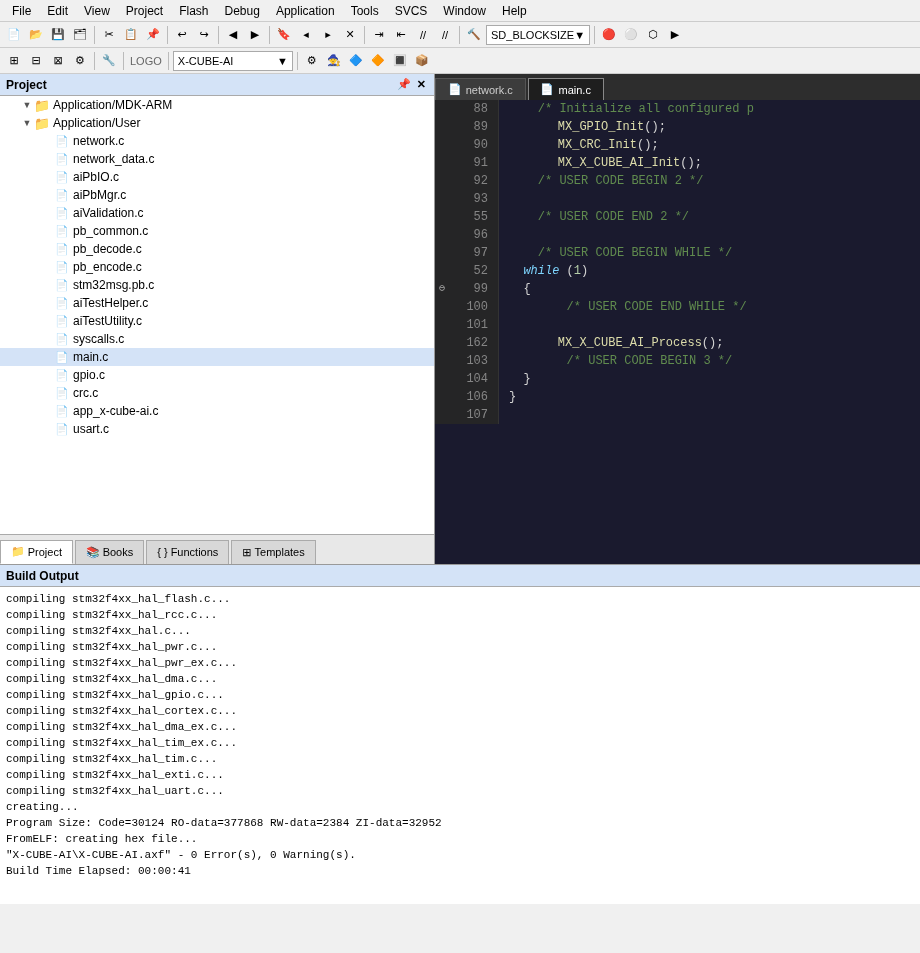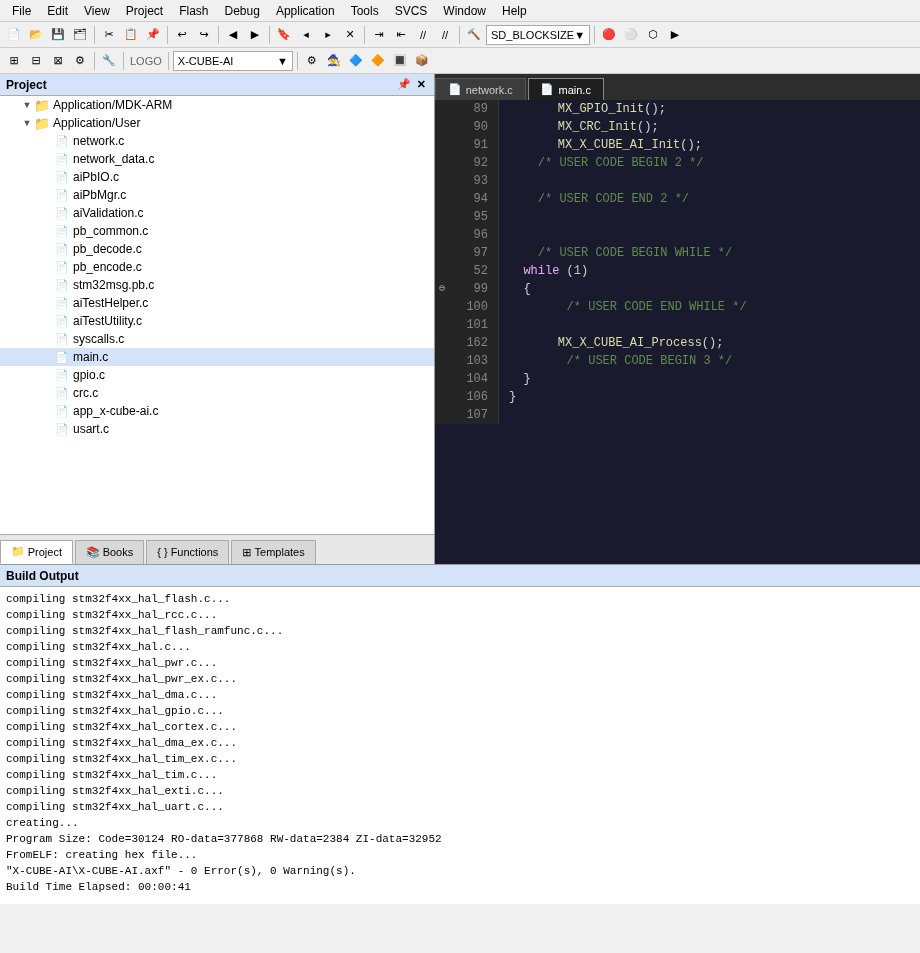--- a/index.html
+++ b/index.html
@@ -192,21 +192,21 @@
       flex: 1;
       white-space: pre;
     }
     .line-marker {
       width: 14px; flex-shrink: 0; background: #252526;
       display: flex; align-items: center; justify-content: center;
     }
     .expand-marker { color: #aaa; font-size: 10px; } 
     .cm { color: #608b4e; } 
     .fn { color: #dcdcaa; padding-left: 20px; } 
-    .wh { color: #f0abfc; } 
+    .wh { color: #7dd3fc; font-style: italic; } 
     .num { color: #b5cea8; } 
     .punct { color: #d4d4d4; }
 
     
     .build-output {
       border-top: 1px solid #999;
       background: white;
       height: 340px;
       display: flex;
       flex-direction: column;
@@ -454,20 +454,25 @@
     <span style="color:#dcb460;">📄</span>
     <span>network.c</span>
   </div>
         <div class="editor-tab active">
     <span style="color:#dcb460;">📄</span>
     <span>main.c</span>
   </div>
       </div>
     <div class="code-area" id="code-area">
 
+    <div class="code-line">
+    <div class="line-marker"></div>
+    <div class="line-number">88</div>
+    <div class="line-content"><span class="cm">    /* Initialize all configured p</span></div>
+  </div>
         <div class="code-line">
     <div class="line-marker"></div>
     <div class="line-number">89</div>
     <div class="line-content">    <span class="fn">MX_GPIO_Init</span><span class="punct">();</span></div>
   </div>
         <div class="code-line">
     <div class="line-marker"></div>
     <div class="line-number">90</div>
     <div class="line-content">    <span class="fn">MX_CRC_Init</span><span class="punct">();</span></div>
   </div>
@@ -481,27 +486,22 @@
     <div class="line-number">92</div>
     <div class="line-content"><span class="cm">    /* USER CODE BEGIN 2 */</span></div>
   </div>
         <div class="code-line">
     <div class="line-marker"></div>
     <div class="line-number">93</div>
     <div class="line-content"></div>
   </div>
         <div class="code-line">
     <div class="line-marker"></div>
-    <div class="line-number">94</div>
+    <div class="line-number">55</div>
     <div class="line-content"><span class="cm">    /* USER CODE END 2 */</span></div>
-  </div>
-        <div class="code-line">
-    <div class="line-marker"></div>
-    <div class="line-number">95</div>
-    <div class="line-content"></div>
   </div>
         <div class="code-line">
     <div class="line-marker"></div>
     <div class="line-number">96</div>
   </div>
         <div class="code-line">
     <div class="line-marker"></div>
     <div class="line-number">97</div>
     <div class="line-content"><span class="cm">    /* USER CODE BEGIN WHILE */</span></div>
   </div>
@@ -557,21 +557,20 @@
 </div>
 
 <div class="build-output">
   <div class="build-header">
     <span>Build Output</span>
   </div>
   <div class="build-content" id="build-content">
 
   <div>compiling stm32f4xx_hal_flash.c...</div>
       <div>compiling stm32f4xx_hal_rcc.c...</div>
-      <div>compiling stm32f4xx_hal_flash_ramfunc.c...</div>
       <div>compiling stm32f4xx_hal.c...</div>
       <div>compiling stm32f4xx_hal_pwr.c...</div>
       <div>compiling stm32f4xx_hal_pwr_ex.c...</div>
       <div>compiling stm32f4xx_hal_dma.c...</div>
       <div>compiling stm32f4xx_hal_gpio.c...</div>
       <div>compiling stm32f4xx_hal_cortex.c...</div>
       <div>compiling stm32f4xx_hal_dma_ex.c...</div>
       <div>compiling stm32f4xx_hal_tim_ex.c...</div>
       <div>compiling stm32f4xx_hal_tim.c...</div>
       <div>compiling stm32f4xx_hal_exti.c...</div>

